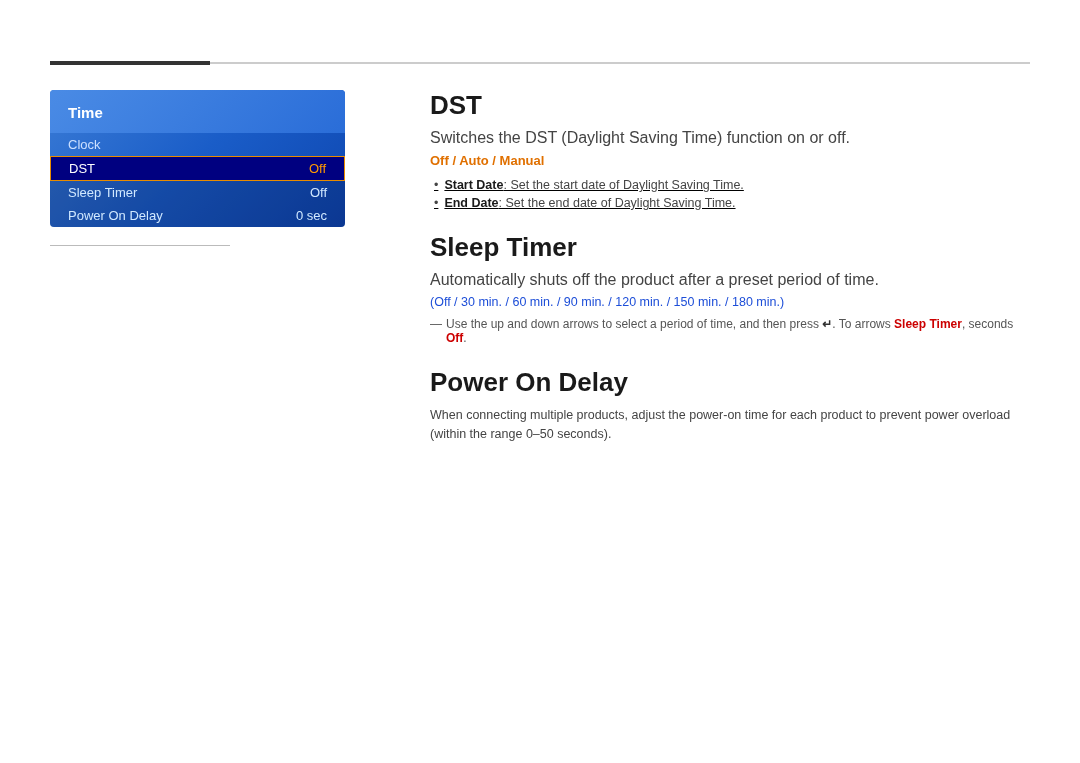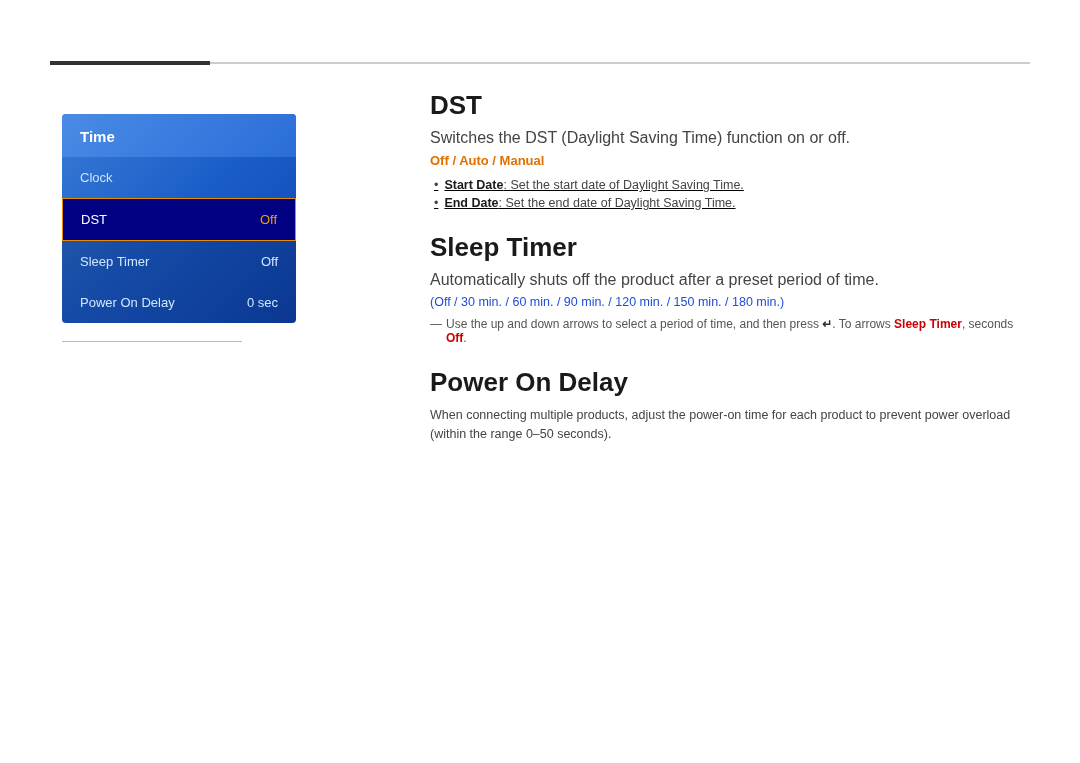--- a/index.html
+++ b/index.html
@@ -27,44 +27,43 @@
       background: #333;
       position: absolute;
       top: -1px;
       left: 0;
     }
 
     
     .left-panel {
       position: absolute;
       top: 90px;
-      left: 62px;
-      width: 234px;
-      margin-top: 24px;
+      left: 50px;
+      width: 295px;
     }
 
     .menu-box {
       background: linear-gradient(135deg, #3a7bd5, #1a5dc8, #0e46b0);
       border-radius: 4px;
       overflow: hidden;
     }
 
     .menu-title {
       color: #ffffff;
       font-size: 15px;
       font-weight: bold;
       padding: 14px 18px 12px;
       background: linear-gradient(135deg, #4a8be5, #2a6dd8);
     }
 
     .menu-item {
       display: flex;
       justify-content: space-between;
       align-items: center;
-      padding: 13px 18px;
+      padding: 4px 18px;
       color: #ffffff;
       font-size: 13px;
       cursor: pointer;
     }
 
     .menu-item.clock {
       background: transparent;
       color: #cce0ff;
     }
 

